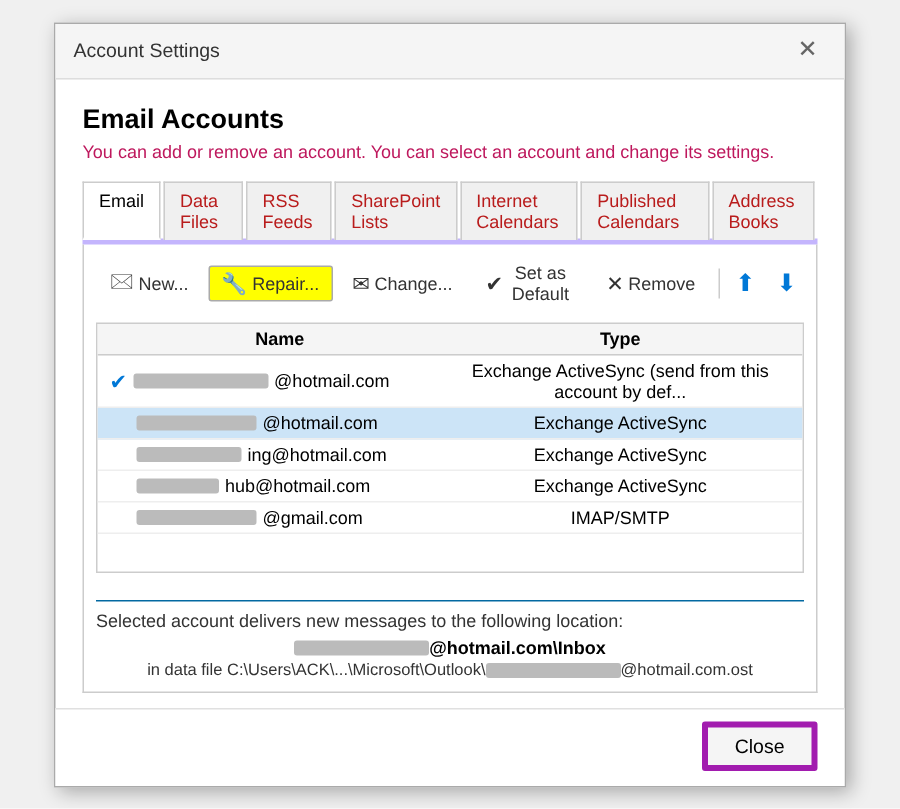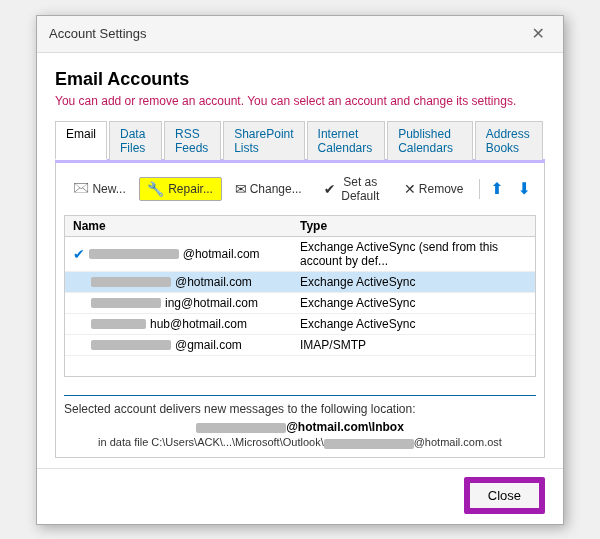--- a/index.html
+++ b/index.html
@@ -63,21 +63,21 @@
       border-bottom: 4px solid #c4b5fd;
       margin-bottom: 0;
     }
     .tab {
       padding: 5px 10px;
       border: 1px solid #ccc;
       border-bottom: none;
       background: #f0f0f0;
       cursor: pointer;
       font-size: 12px;
-      color: #0369a1;
+      color: #b91c1c;
       margin-right: 2px;
       position: relative;
       bottom: -1px;
     }
     .tab.active {
       background: #fff;
       border-bottom: 2px solid #fff;
       color: #000;
       font-weight: normal;
       z-index: 1;
@@ -108,20 +108,21 @@
       color: #333;
       border-radius: 2px;
     }
     .toolbar-btn.highlighted { background: #ffff00; border-color: #aaa; }
     .toolbar-btn .btn-icon { font-size: 14px; }
     .accounts-table {
       border: 1px solid #ccc;
       flex: 1;
       overflow-y: auto;
       margin-bottom: 8px;
+      text-align: center;
     }
     .table-header {
       display: grid;
       grid-template-columns: 1fr 1fr;
       background: #f5f5f5;
       border-bottom: 1px solid #ccc;
       padding: 3px 8px;
       font-size: 12px;
       font-weight: bold;
     }
@@ -171,21 +172,21 @@
     }
     .dialog-footer {
       display: flex;
       justify-content: flex-end;
       padding: 8px 18px 10px 18px;
       border-top: 1px solid #e0e0e0;
       background: #fff;
     }
     .footer-btn {
       padding: 5px 18px;
-      border: 6px solid #a21caf;
+      border: 4px solid #a21caf;
       background: #f5f5f5;
       cursor: pointer;
       font-size: 13px;
       border-radius: 2px;
     }
     .separator {
       width: 1px;
       height: 20px;
       background: #ccc;
       margin: 0 2px;

